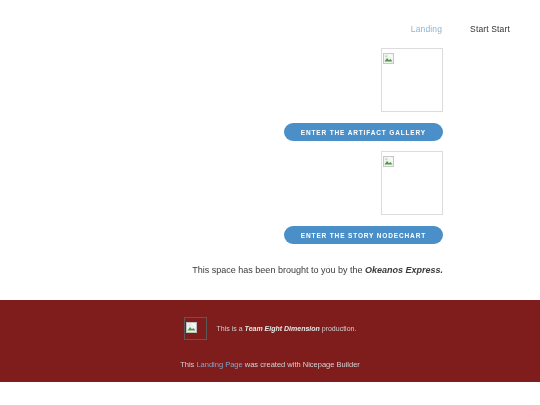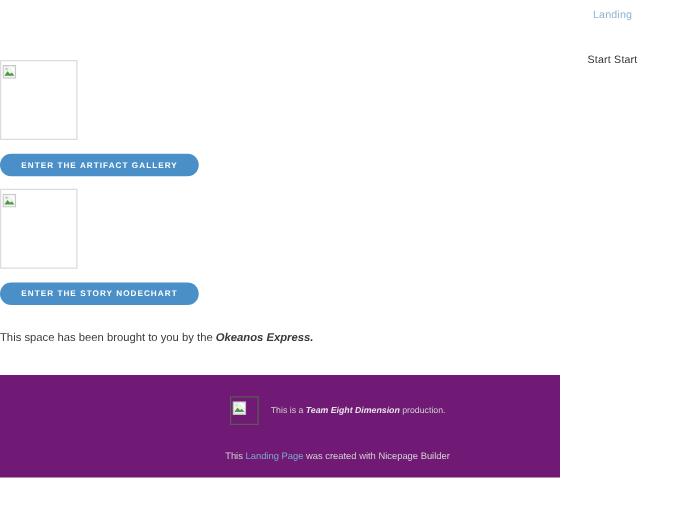--- a/index.html
+++ b/index.html
@@ -26,42 +26,41 @@
     display: flex;
     align-items: center;
     justify-content: flex-end;
     box-sizing: border-box;
     padding-right: 30px;
   }
   .nav-list {
     display: flex;
     align-items: center;
     gap: 28px;
-    flex-direction: column;
   }
   .nav-link {
     font-size: 8.5px;
     line-height: 1;
     letter-spacing: 0.15px;
     text-decoration: none;
     white-space: nowrap;
     cursor: pointer;
   }
   .nav-link.is-active { color: #8fb4cf; }
   .nav-link.is-plain  { color: #333333; }
 
   
   .main {
     position: absolute;
     top: 48px;
     left: 0;
     width: 443px;
     display: flex;
     flex-direction: column;
-    align-items: flex-start;
+    align-items: flex-end;
   }
 
   
   .img-broken {
     width: 62px;
     height: 64px;
     border: 1px solid #dcdcdc;
     background: #ffffff;
     box-sizing: border-box;
     position: relative;
@@ -109,23 +108,23 @@
   .tagline .brand {
     font-weight: bold;
     font-style: italic;
   }
 
   
   .footer {
     position: absolute;
     left: 0;
     top: 300px;
-    width: 448px;
+    width: 540px;
     height: 82px;
-    background: #701a75;
+    background: #7f1d1d;
     box-sizing: border-box;
   }
   .footer-row-credit {
     position: absolute;
     top: 17px;
     left: 0;
     width: 540px;
     display: flex;
     align-items: center;
     justify-content: center;

